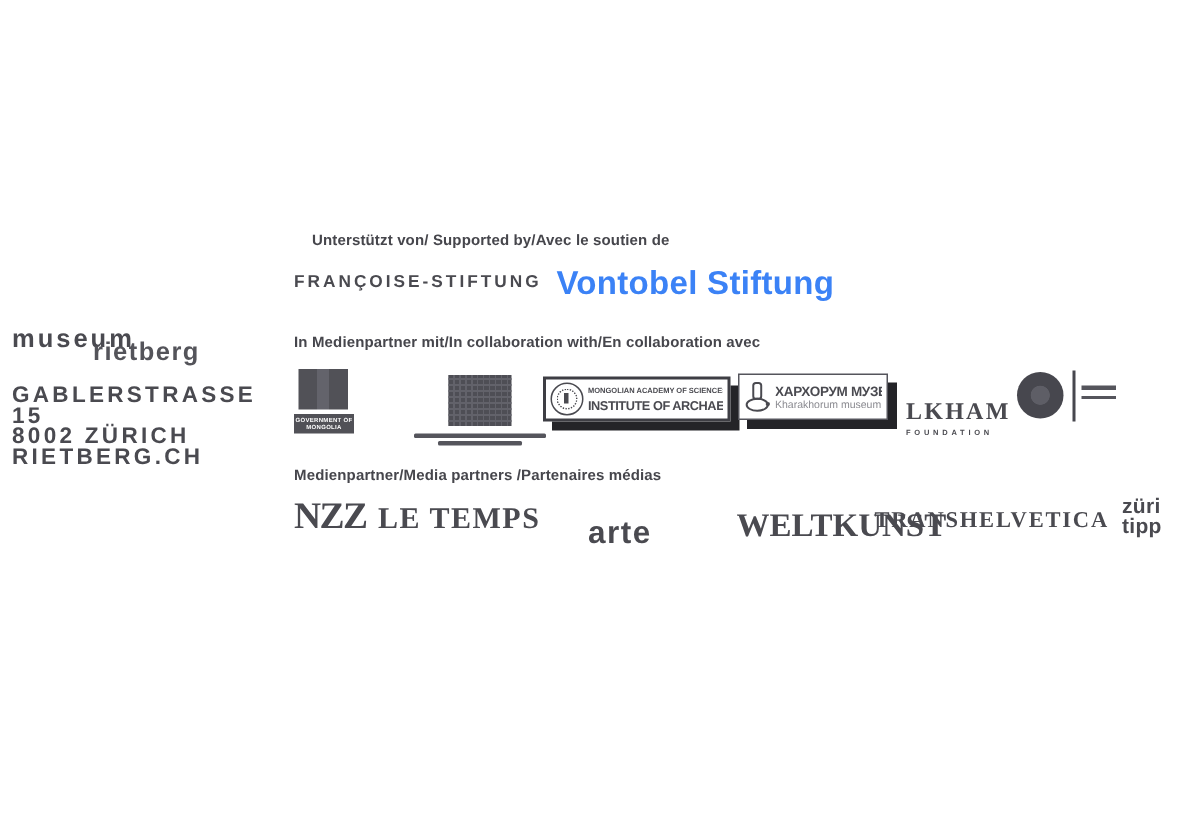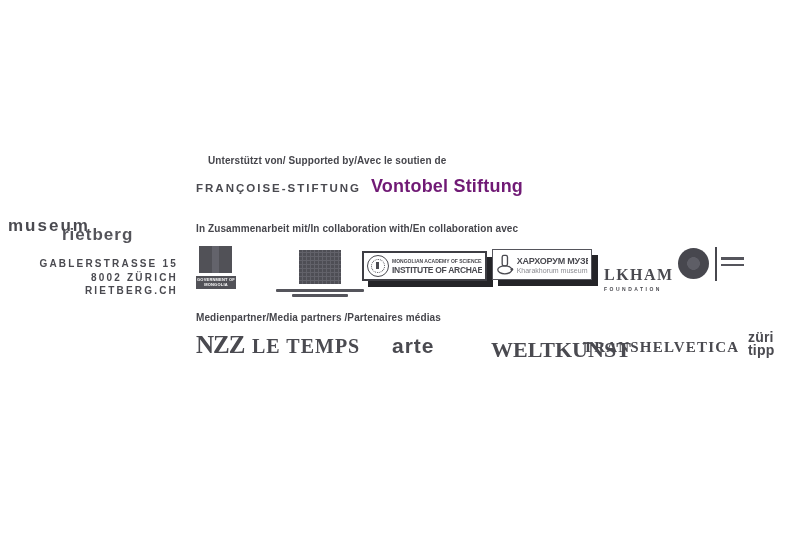--- a/index.html
+++ b/index.html
@@ -3,32 +3,32 @@
 <meta charset="utf-8">
 <style>
   html,body{margin:0;padding:0;background:#ffffff;}
   .canvas{position:relative;width:800px;height:558px;background:#ffffff;overflow:hidden;
           font-family:"Liberation Sans",sans-serif;color:#4a4a50;}
 
   
   .rietberg{position:absolute;left:8px;top:216px;width:170px;height:34px;cursor:pointer;}
   .wm1{position:absolute;left:0;top:0;font-size:17px;font-weight:800;letter-spacing:2px;color:#4a4a50;}
   .wm2{position:absolute;left:54px;top:9px;font-size:17px;font-weight:800;letter-spacing:1px;color:#54545a;}
-  .address{position:absolute;left:8px;top:257px;width:170px;text-align:right;
-           font-size:10px;font-weight:700;letter-spacing:2.2px;line-height:13.5px;color:#4a4a50;}
+  .address{position:absolute;left:8px;top:257px;width:170px;text-align:left;
+           font-size:15px;font-weight:700;letter-spacing:2.2px;line-height:13.5px;color:#4a4a50;}
 
   
   .heading{position:absolute;left:196px;font-size:10px;font-weight:700;color:#46464c;letter-spacing:0.1px;}
   .h-support{top:155px;margin-left:12px;}
   .h-collab{top:223px;}
   .h-media{top:312px;}
 
   
   .sponsor1{position:absolute;left:196px;top:182px;font-size:11.5px;font-weight:700;letter-spacing:2px;color:#4a4a50;cursor:pointer;}
-  .sponsor2{position:absolute;left:371px;top:176px;font-size:18px;font-weight:800;letter-spacing:0.2px;color:#701a75;cursor:pointer;}
+  .sponsor2{position:absolute;left:371px;top:176px;font-size:22px;font-weight:800;letter-spacing:0.2px;color:#3b82f6;cursor:pointer;}
 
   
   .gov{position:absolute;left:196px;top:246px;width:44px;cursor:pointer;}
   .gov-square{position:absolute;left:3px;top:0;width:33px;height:27px;
               background:linear-gradient(90deg,#515157 38%,#63636b 38%,#63636b 62%,#515157 62%);}
   .gov-badge{position:absolute;left:0;top:30px;width:40px;height:13px;background:#515157;
              color:#ffffff;text-align:center;font-weight:700;box-sizing:border-box;padding-top:2px;}
   .gov-badge div{font-size:4px;line-height:4.5px;letter-spacing:0.2px;}
 
   .ministry{position:absolute;left:270px;top:250px;width:100px;cursor:pointer;}
@@ -70,21 +70,21 @@
                 background:radial-gradient(circle at 50% 50%,#5e5e66 0 28%,#47474e 30% 100%);}
   .round-rule{position:absolute;left:37px;top:0;width:2px;height:34px;background:#47474e;}
   .round-lines{position:absolute;left:43px;top:10px;display:flex;flex-direction:column;gap:4px;}
   .round-lines div{width:23px;height:2.5px;background:#55555c;}
 
   
   .nzz{position:absolute;left:196px;top:331px;font-family:"Liberation Serif",serif;
        font-size:25px;font-weight:900;letter-spacing:-1px;cursor:pointer;text-align:right;}
   .letemps{position:absolute;left:252px;top:335px;font-family:"Liberation Serif",serif;
        font-size:20px;font-weight:700;letter-spacing:1px;cursor:pointer;}
-  .arte{position:absolute;left:392px;top:334px;font-size:21px;font-weight:800;
+  .arte{position:absolute;left:392px;top:344px;font-size:21px;font-weight:800;
        letter-spacing:1px;cursor:pointer;}
   .weltkunst{position:absolute;left:491px;top:337px;font-family:"Liberation Serif",serif;
        font-size:22px;font-weight:700;cursor:pointer;}
   .trans{position:absolute;left:583px;top:339px;font-family:"Liberation Serif",serif;
        font-size:15px;font-weight:700;letter-spacing:1.2px;cursor:pointer;}
   .zueritipp{position:absolute;left:748px;top:331px;font-size:14px;font-weight:800;
        line-height:13px;letter-spacing:0.2px;cursor:pointer;}
 </style>
 </head>
 <body>
@@ -98,21 +98,21 @@
   <div class="address">
     <div>GABLERSTRASSE 15</div>
     <div>8002 ZÜRICH</div>
     <div>RIETBERG.CH</div>
   </div>
 
   <div class="heading h-support">Unterstützt von/ Supported by/Avec le soutien de</div>
   <div class="sponsor1">FRANÇOISE-STIFTUNG</div>
   <div class="sponsor2">Vontobel Stiftung</div>
 
-  <div class="heading h-collab">In Zusammenarbeit mit/In collaboration with/En collaboration avec</div>
+  <div class="heading h-collab">In Medienpartner mit/In collaboration with/En collaboration avec</div>
 
   <div class="gov">
     <div class="gov-square"></div>
     <div class="gov-badge">
       <div>GOVERNMENT OF</div>
       <div>MONGOLIA</div>
     </div>
   </div>
 
   <div class="ministry">

